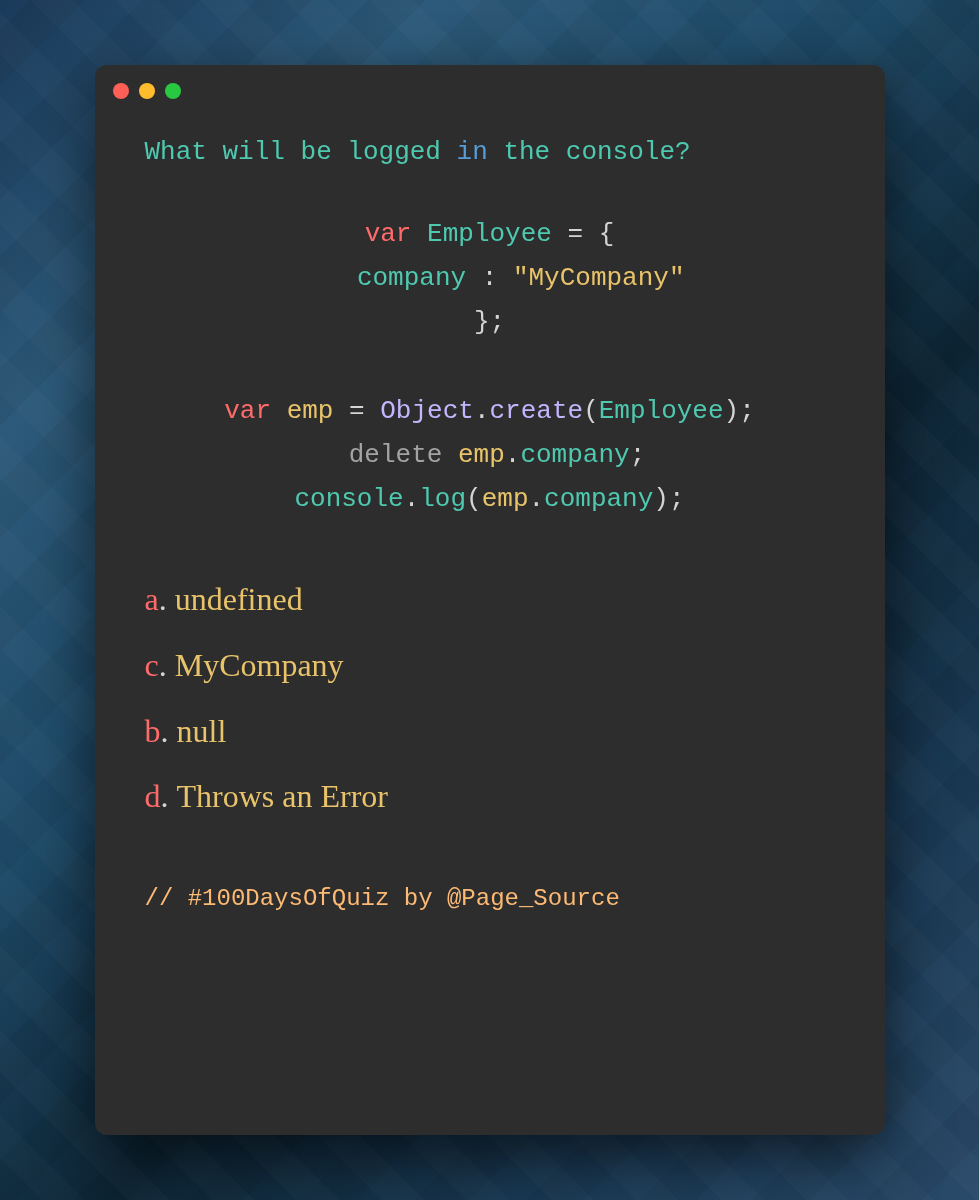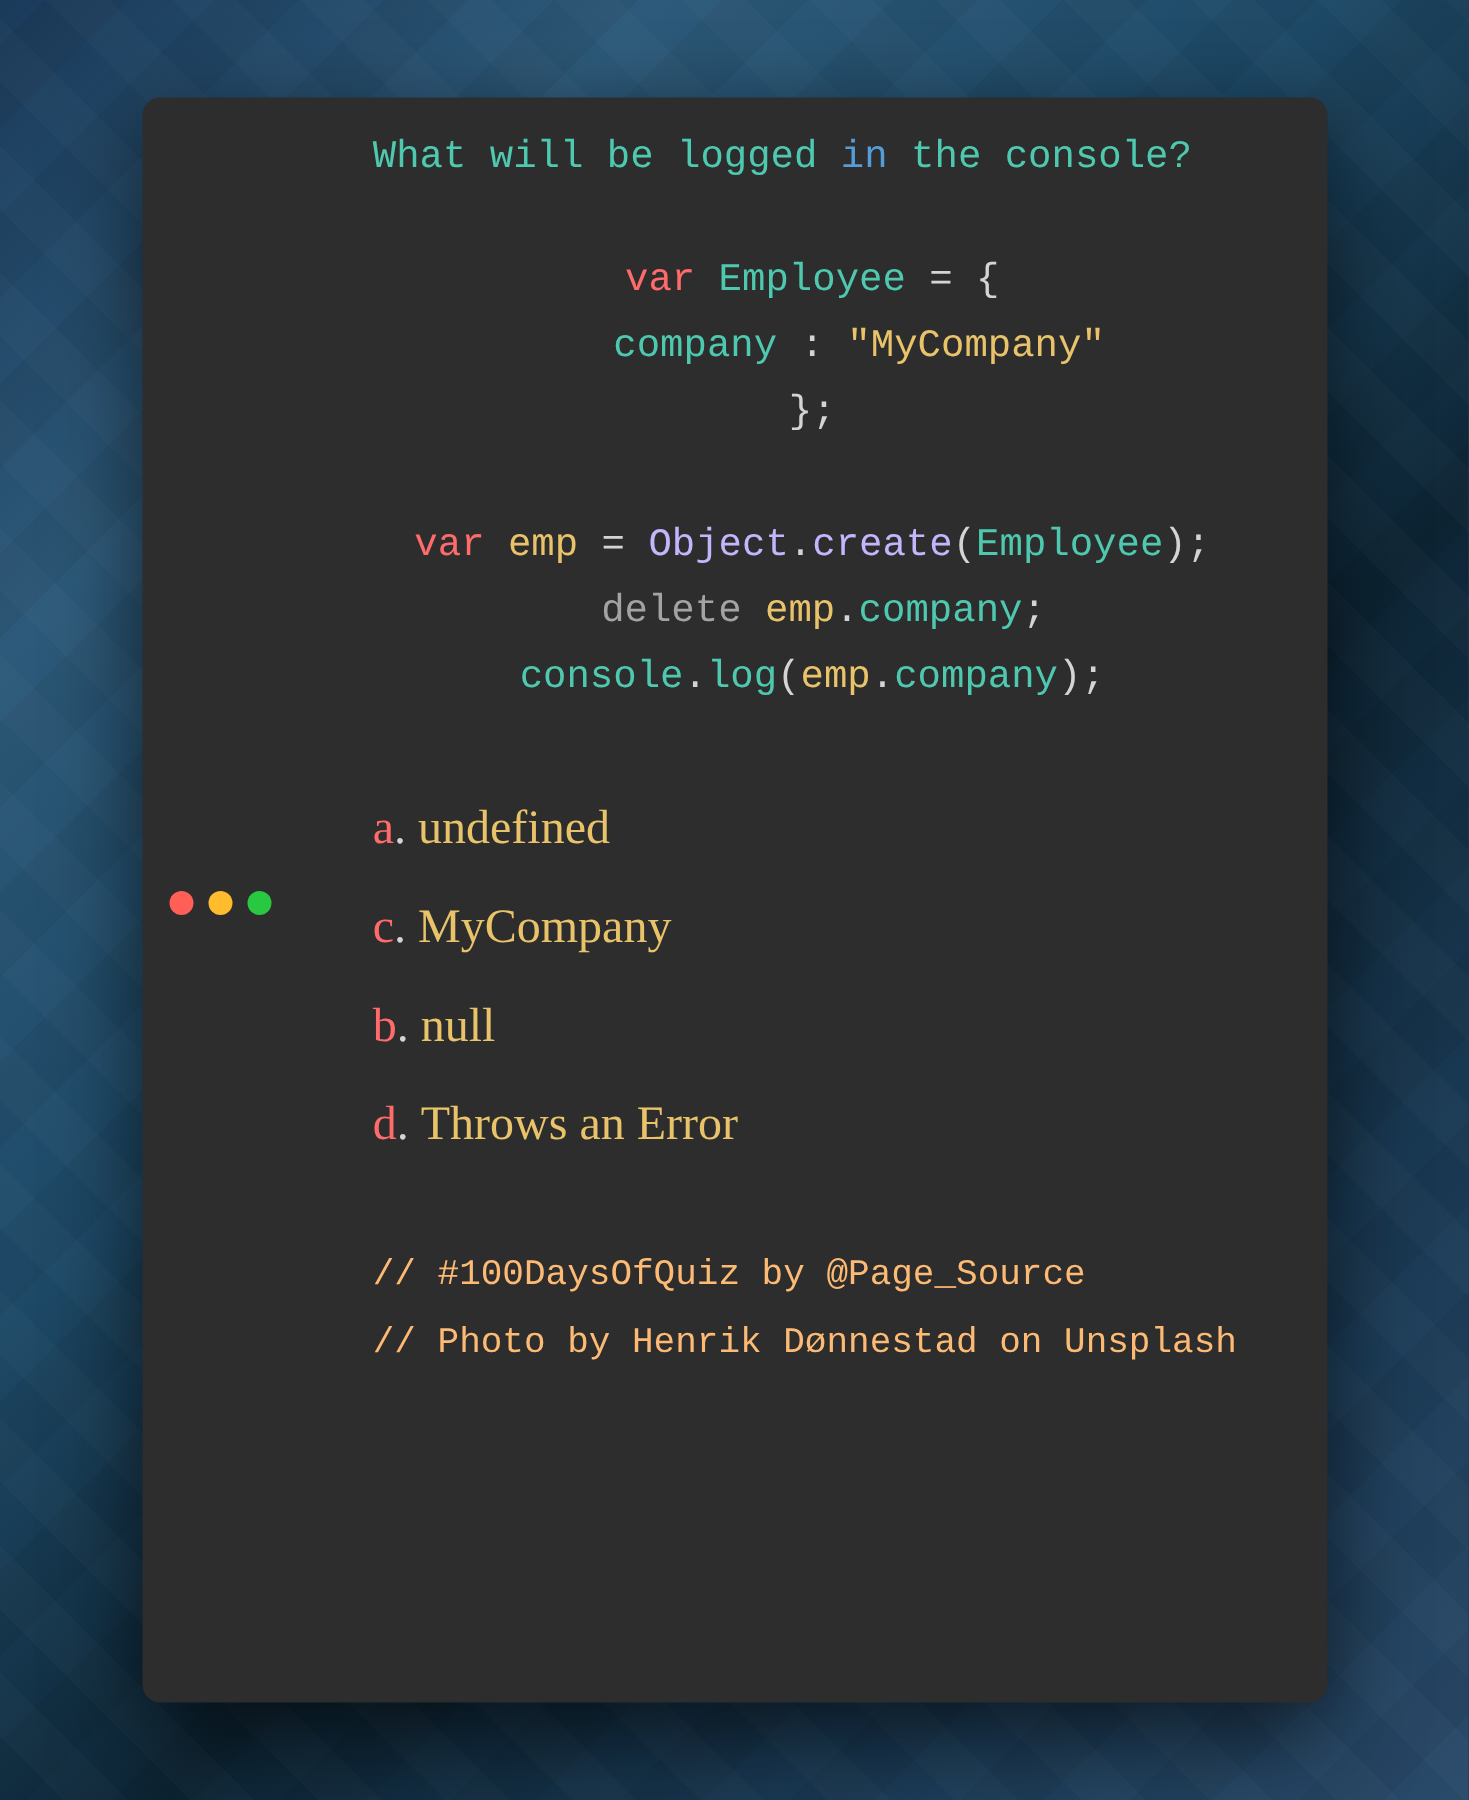--- a/index.html
+++ b/index.html
@@ -57,21 +57,21 @@
 
     .window {
       position: relative;
       z-index: 1;
       width: 790px;
       min-height: 1070px;
       background: #2d2d2d;
       border-radius: 12px;
       box-shadow: 0 20px 60px rgba(0,0,0,0.6);
       display: flex;
-      flex-direction: row;
+      flex-direction: column;
     }
 
     .titlebar {
       display: flex;
       align-items: center;
       padding: 18px 18px 14px 18px;
       gap: 10px;
     }
 
     .btn {
@@ -211,17 +211,16 @@
         <span class="answer-letter">b</span><span class="answer-dot">.</span><span class="answer-text">null</span>
       </span>
       <span class="answer-line">
         <span class="answer-letter">d</span><span class="answer-dot">.</span><span class="answer-text">Throws an Error</span>
       </span>
     </div>
 
     <div class="comments">
       <span class="comment-line">// #100DaysOfQuiz by @Page_Source</span>
       <span class="comment-line"> </span>
-      <span class="comment-line">// Photo by Henrik Dønnestad on Unsplash</span>
     </div>
 
   </div>
 </div>
 
 </body></html>

